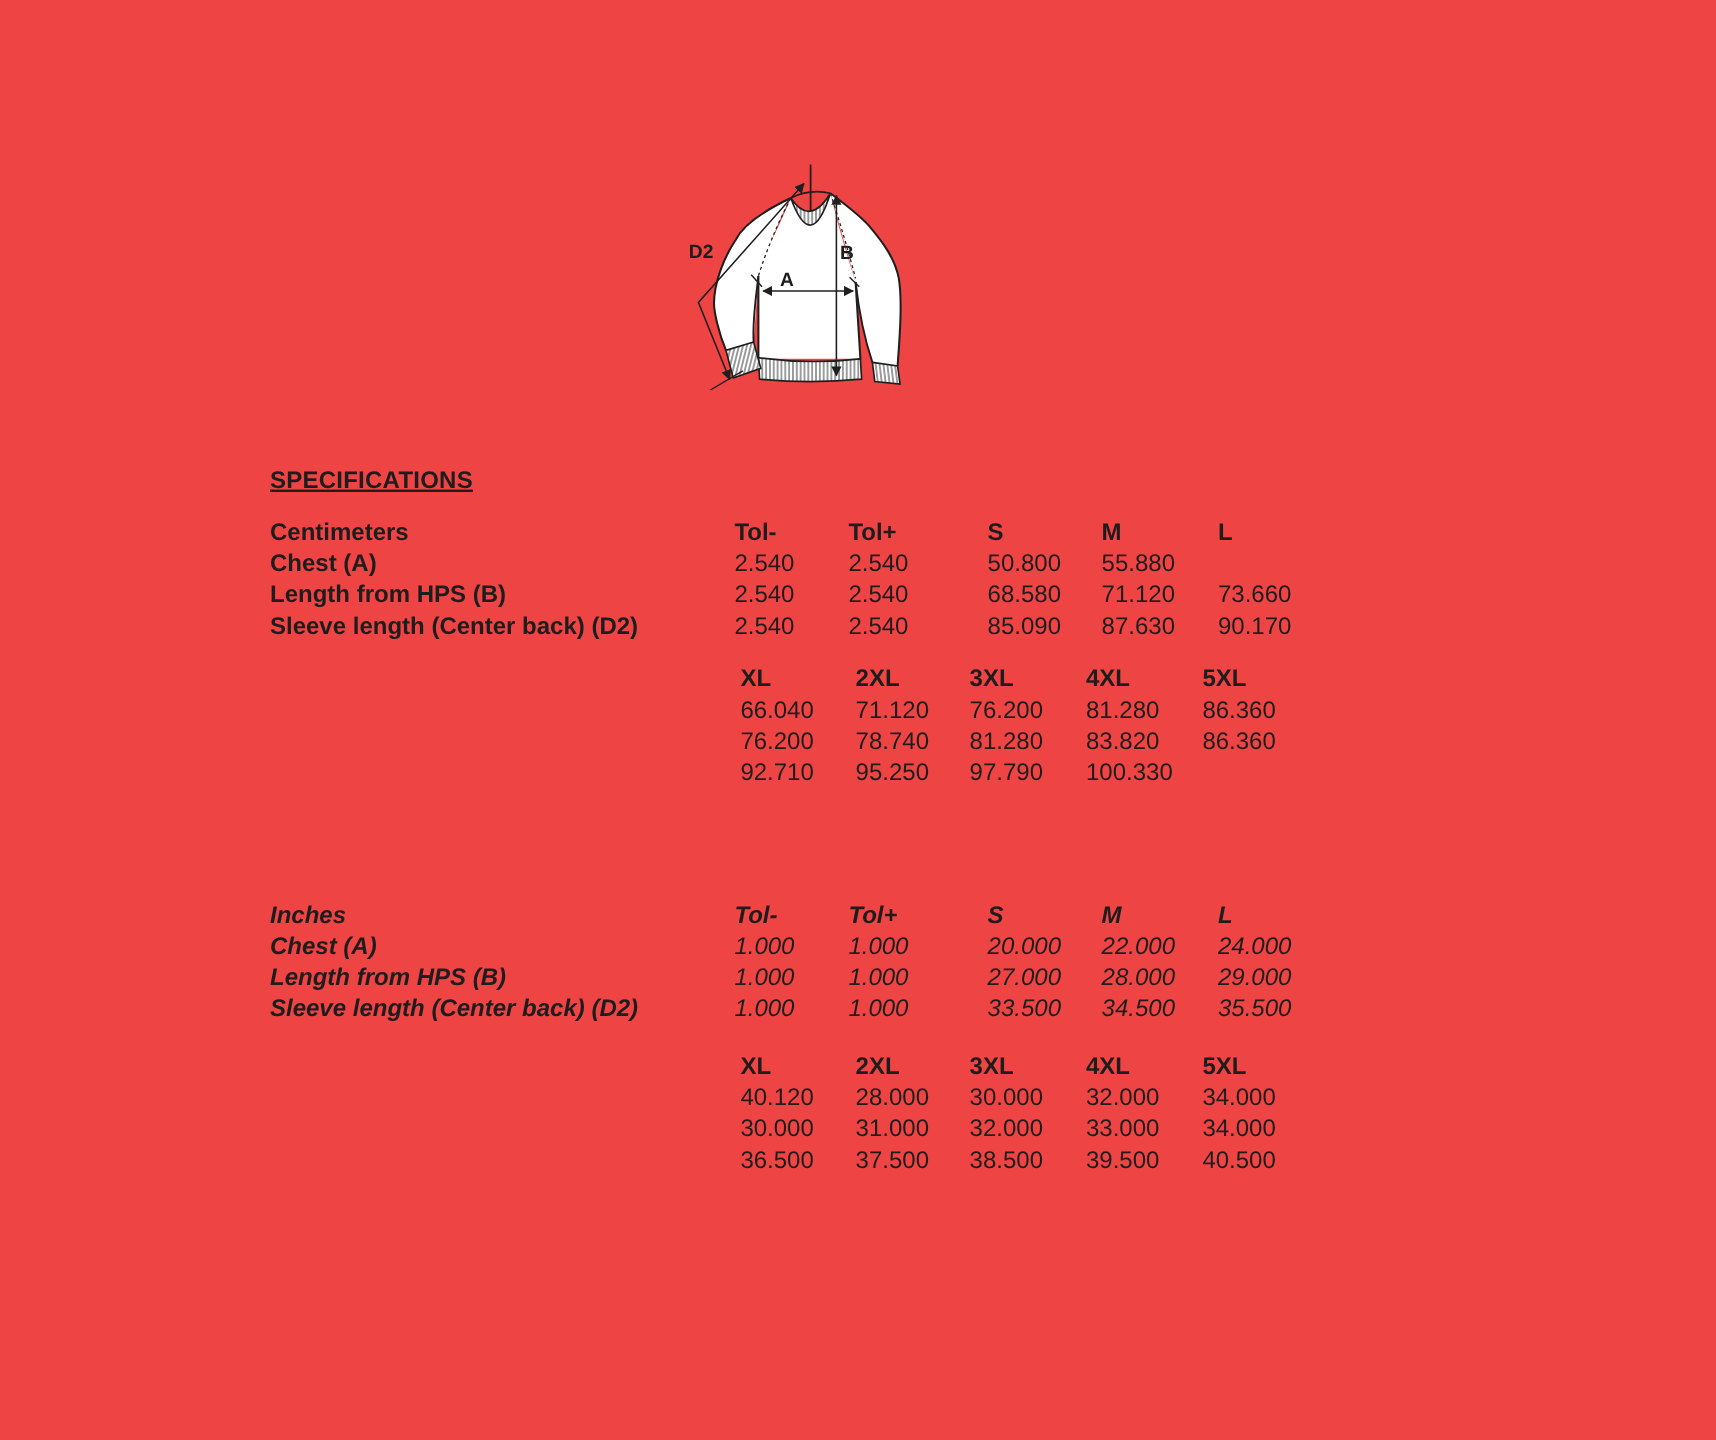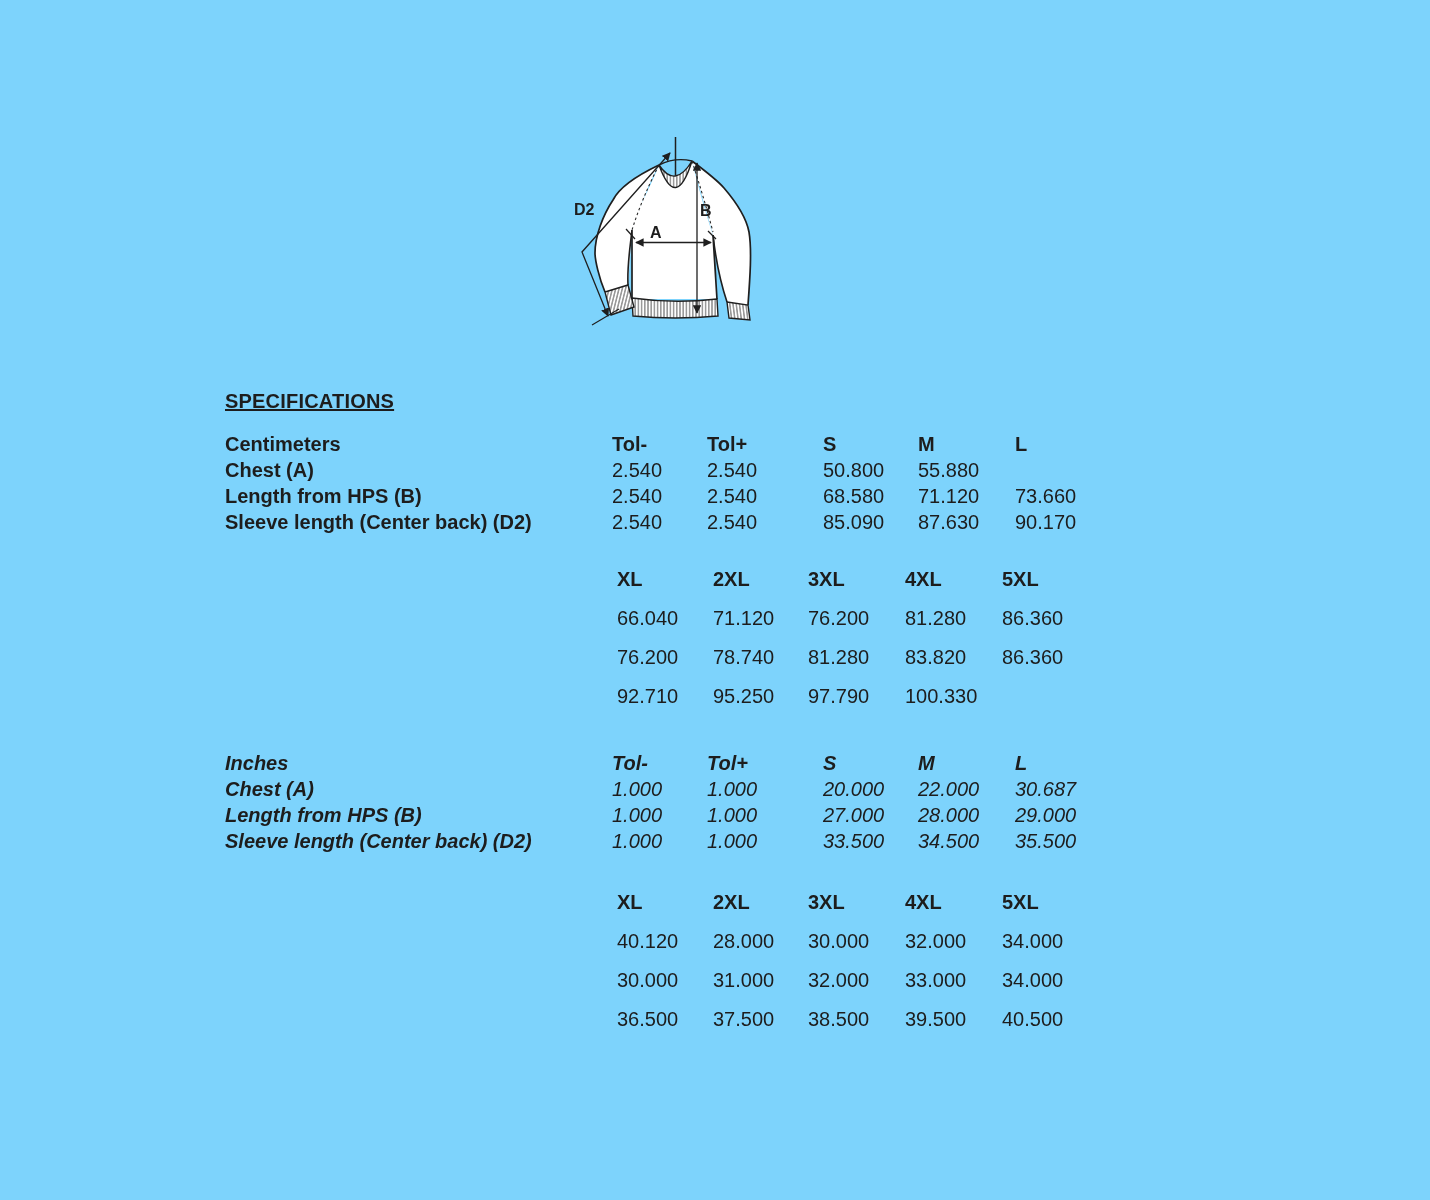--- a/index.html
+++ b/index.html
@@ -2,34 +2,34 @@
 <html><head>
 <meta charset="utf-8">
 <style>
   * { margin:0; padding:0; box-sizing:border-box; }
   html,body { background:#ffffff; }
   body {
     width:1430px; height:1200px; position:relative;
     font-family:"Liberation Sans", sans-serif;
     color:#1d1d1d;
   }
-  .page { position:absolute; inset:0; background:#7dd3fc; overflow:hidden; }
+  .page { position:absolute; inset:0; background:#ef4444; overflow:hidden; }
 
   .diagram { position:absolute; left:528px; top:118px; width:300px; height:225px; }
 
   .heading {
     position:absolute; left:225px; top:390px;
     font-size:20px; font-weight:bold; text-decoration:underline;
     letter-spacing:0.2px;
   }
 
   .blk { position:absolute; left:225px; width:1205px; }
   .row { display:grid; height:26px; line-height:26px; font-size:20px; }
   .ga  { grid-template-columns:387px 95px 116px 95px 97px auto; }
-  .gb  { grid-template-columns:392px 96px 95px 97px 97px auto;margin-top:13px; }
+  .gb  { grid-template-columns:392px 96px 95px 97px 97px auto; }
   .bold { font-weight:bold; }
   .cell { white-space:nowrap; }
 
   .blk-cm-base  { top:431px; }
   .blk-cm-ext   { top:553px; }
   .blk-in-base  { top:750px;font-style:italic; }
   .blk-in-ext   { top:876px; }
 
   svg text { font-family:"Liberation Sans", sans-serif; font-weight:bold; fill:#1d1d1d; }
 </style>
@@ -186,21 +186,21 @@
       <div class="cell bold">S</div>
       <div class="cell bold">M</div>
       <div class="cell bold">L</div>
     </div>
     <div class="row ga">
       <div class="cell bold">Chest (A)</div>
       <div class="cell">1.000</div>
       <div class="cell">1.000</div>
       <div class="cell">20.000</div>
       <div class="cell">22.000</div>
-      <div class="cell">30.687</div>
+      <div class="cell">24.000</div>
     </div>
     <div class="row ga">
       <div class="cell bold">Length from HPS (B)</div>
       <div class="cell">1.000</div>
       <div class="cell">1.000</div>
       <div class="cell">27.000</div>
       <div class="cell">28.000</div>
       <div class="cell">29.000</div>
     </div>
     <div class="row ga">

